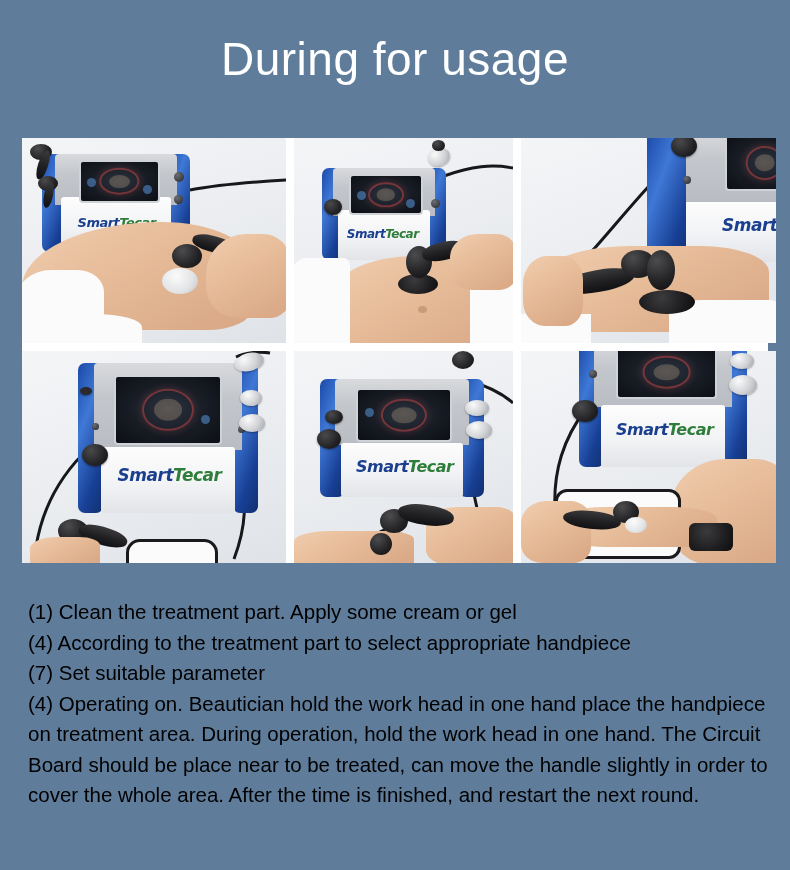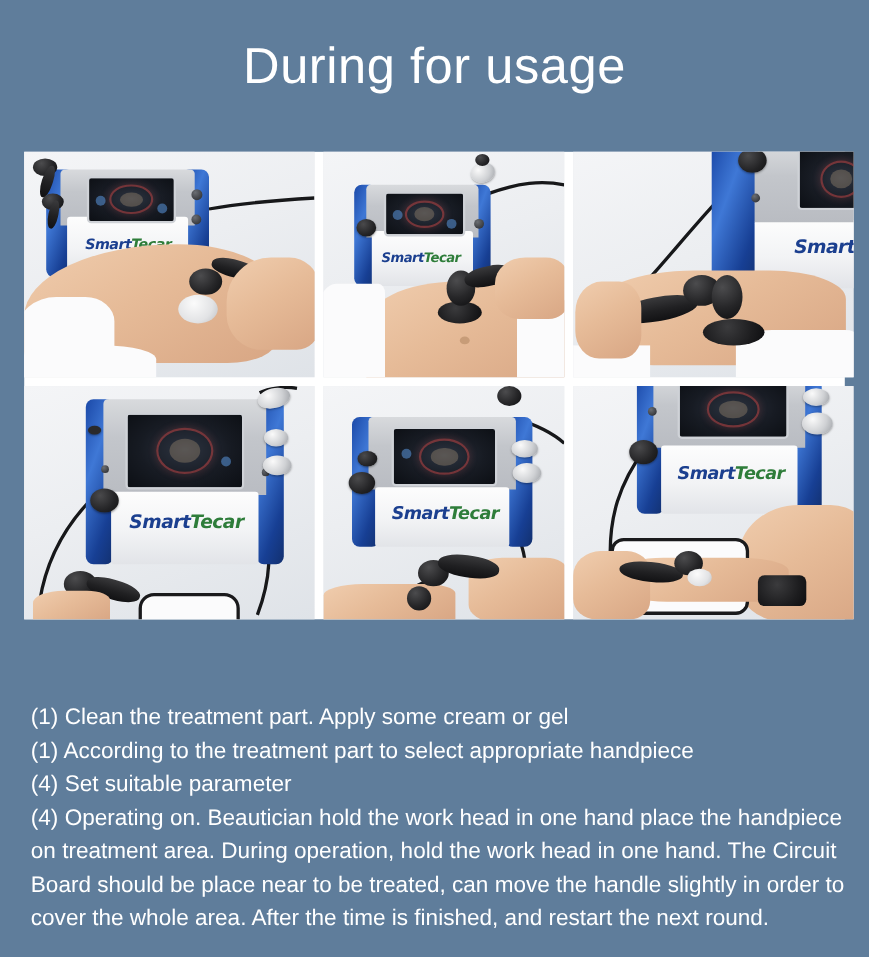--- a/index.html
+++ b/index.html
@@ -114,21 +114,21 @@
   }
   
   .skin{
     position:absolute;
     background:linear-gradient(150deg,#f0cdae 0%,#e6bb98 45%,#d8a684 100%);
   }
   .towel{position:absolute;background:#fbfbfc;}
   
   .steps{
     position:absolute;left:28px;top:597px;width:740px;
-    color:#ffffff;font-size:20.5px;line-height:30.5px;font-weight:300;margin-top:40px;
+    color:#000000;font-size:20.5px;line-height:30.5px;font-weight:300;
   }
   .steps p{margin:0;}
 </style>
 </head>
 <body>
 
 <div class="title">During for usage</div>
 
 <div class="grid">
 
@@ -355,16 +355,16 @@
       <div class="hp-head" style="left:92px;top:150px;width:26px;height:22px;"></div>
       <div class="hp-plate" style="left:104px;top:166px;width:22px;height:16px;"></div>
       <div class="hp-plate-dark" style="left:168px;top:172px;width:44px;height:28px;border-radius:6px;"></div>
     </div>
   </div>
 
 </div>
 
 <div class="steps">
   <p>(1) Clean the treatment part. Apply some cream or gel</p>
-  <p>(1) According to the treatment part to select appropriate handpiece</p>
-  <p>(4) Set suitable parameter</p>
+  <p>(4) According to the treatment part to select appropriate handpiece</p>
+  <p>(7) Set suitable parameter</p>
   <p>(4) Operating on. Beautician hold the work head in one hand place the handpiece on treatment area. During operation, hold the work head in one hand. The Circuit Board should be place near to be treated, can move the handle slightly in order to cover the whole area. After the time is finished, and restart the next round.</p>
 </div>
 
 </body></html>

